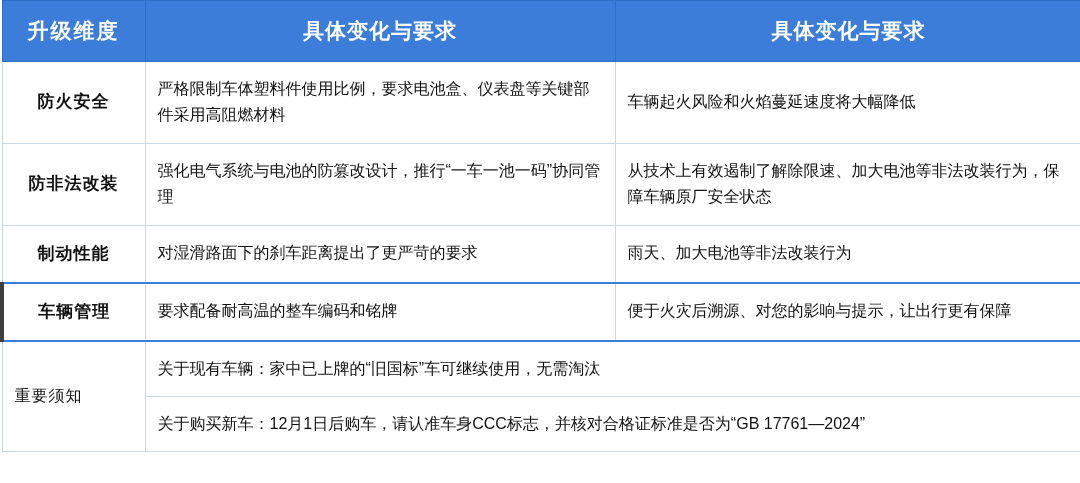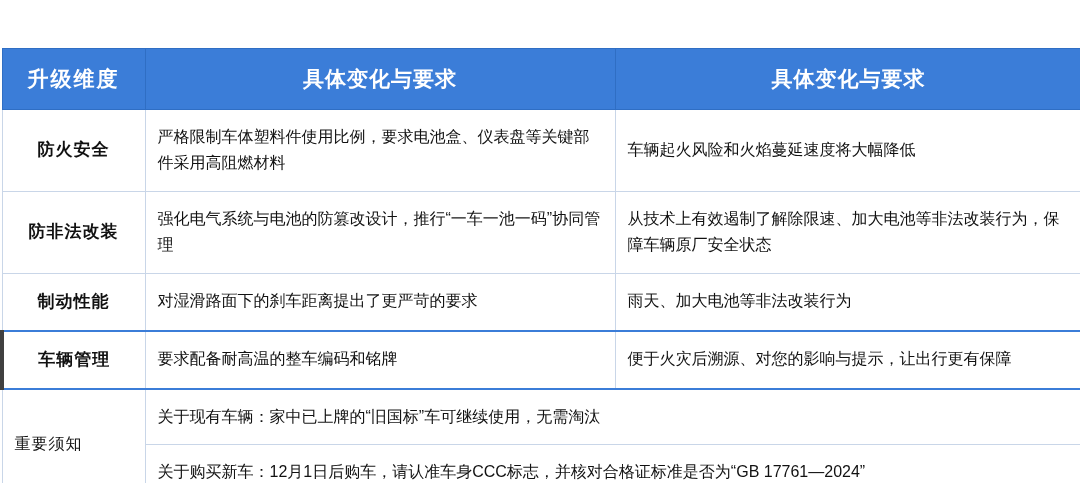--- a/index.html
+++ b/index.html
@@ -11,21 +11,20 @@
     width: 1080px;
     height: 483px;
     font-family: "Liberation Sans", sans-serif;
     color: #000000;
     overflow: hidden;
   }
   .table-wrap {
     width: 1080px;
     height: 431px;
     box-sizing: border-box;
-    margin-top: 48px;
   }
   table.upgrade-table {
     border-collapse: collapse;
     width: 1080px;
     table-layout: fixed;
   }
   table.upgrade-table col.c1 { width: 143px; }
   table.upgrade-table col.c2 { width: 470px; }
   table.upgrade-table col.c3 { width: 467px; }
 

